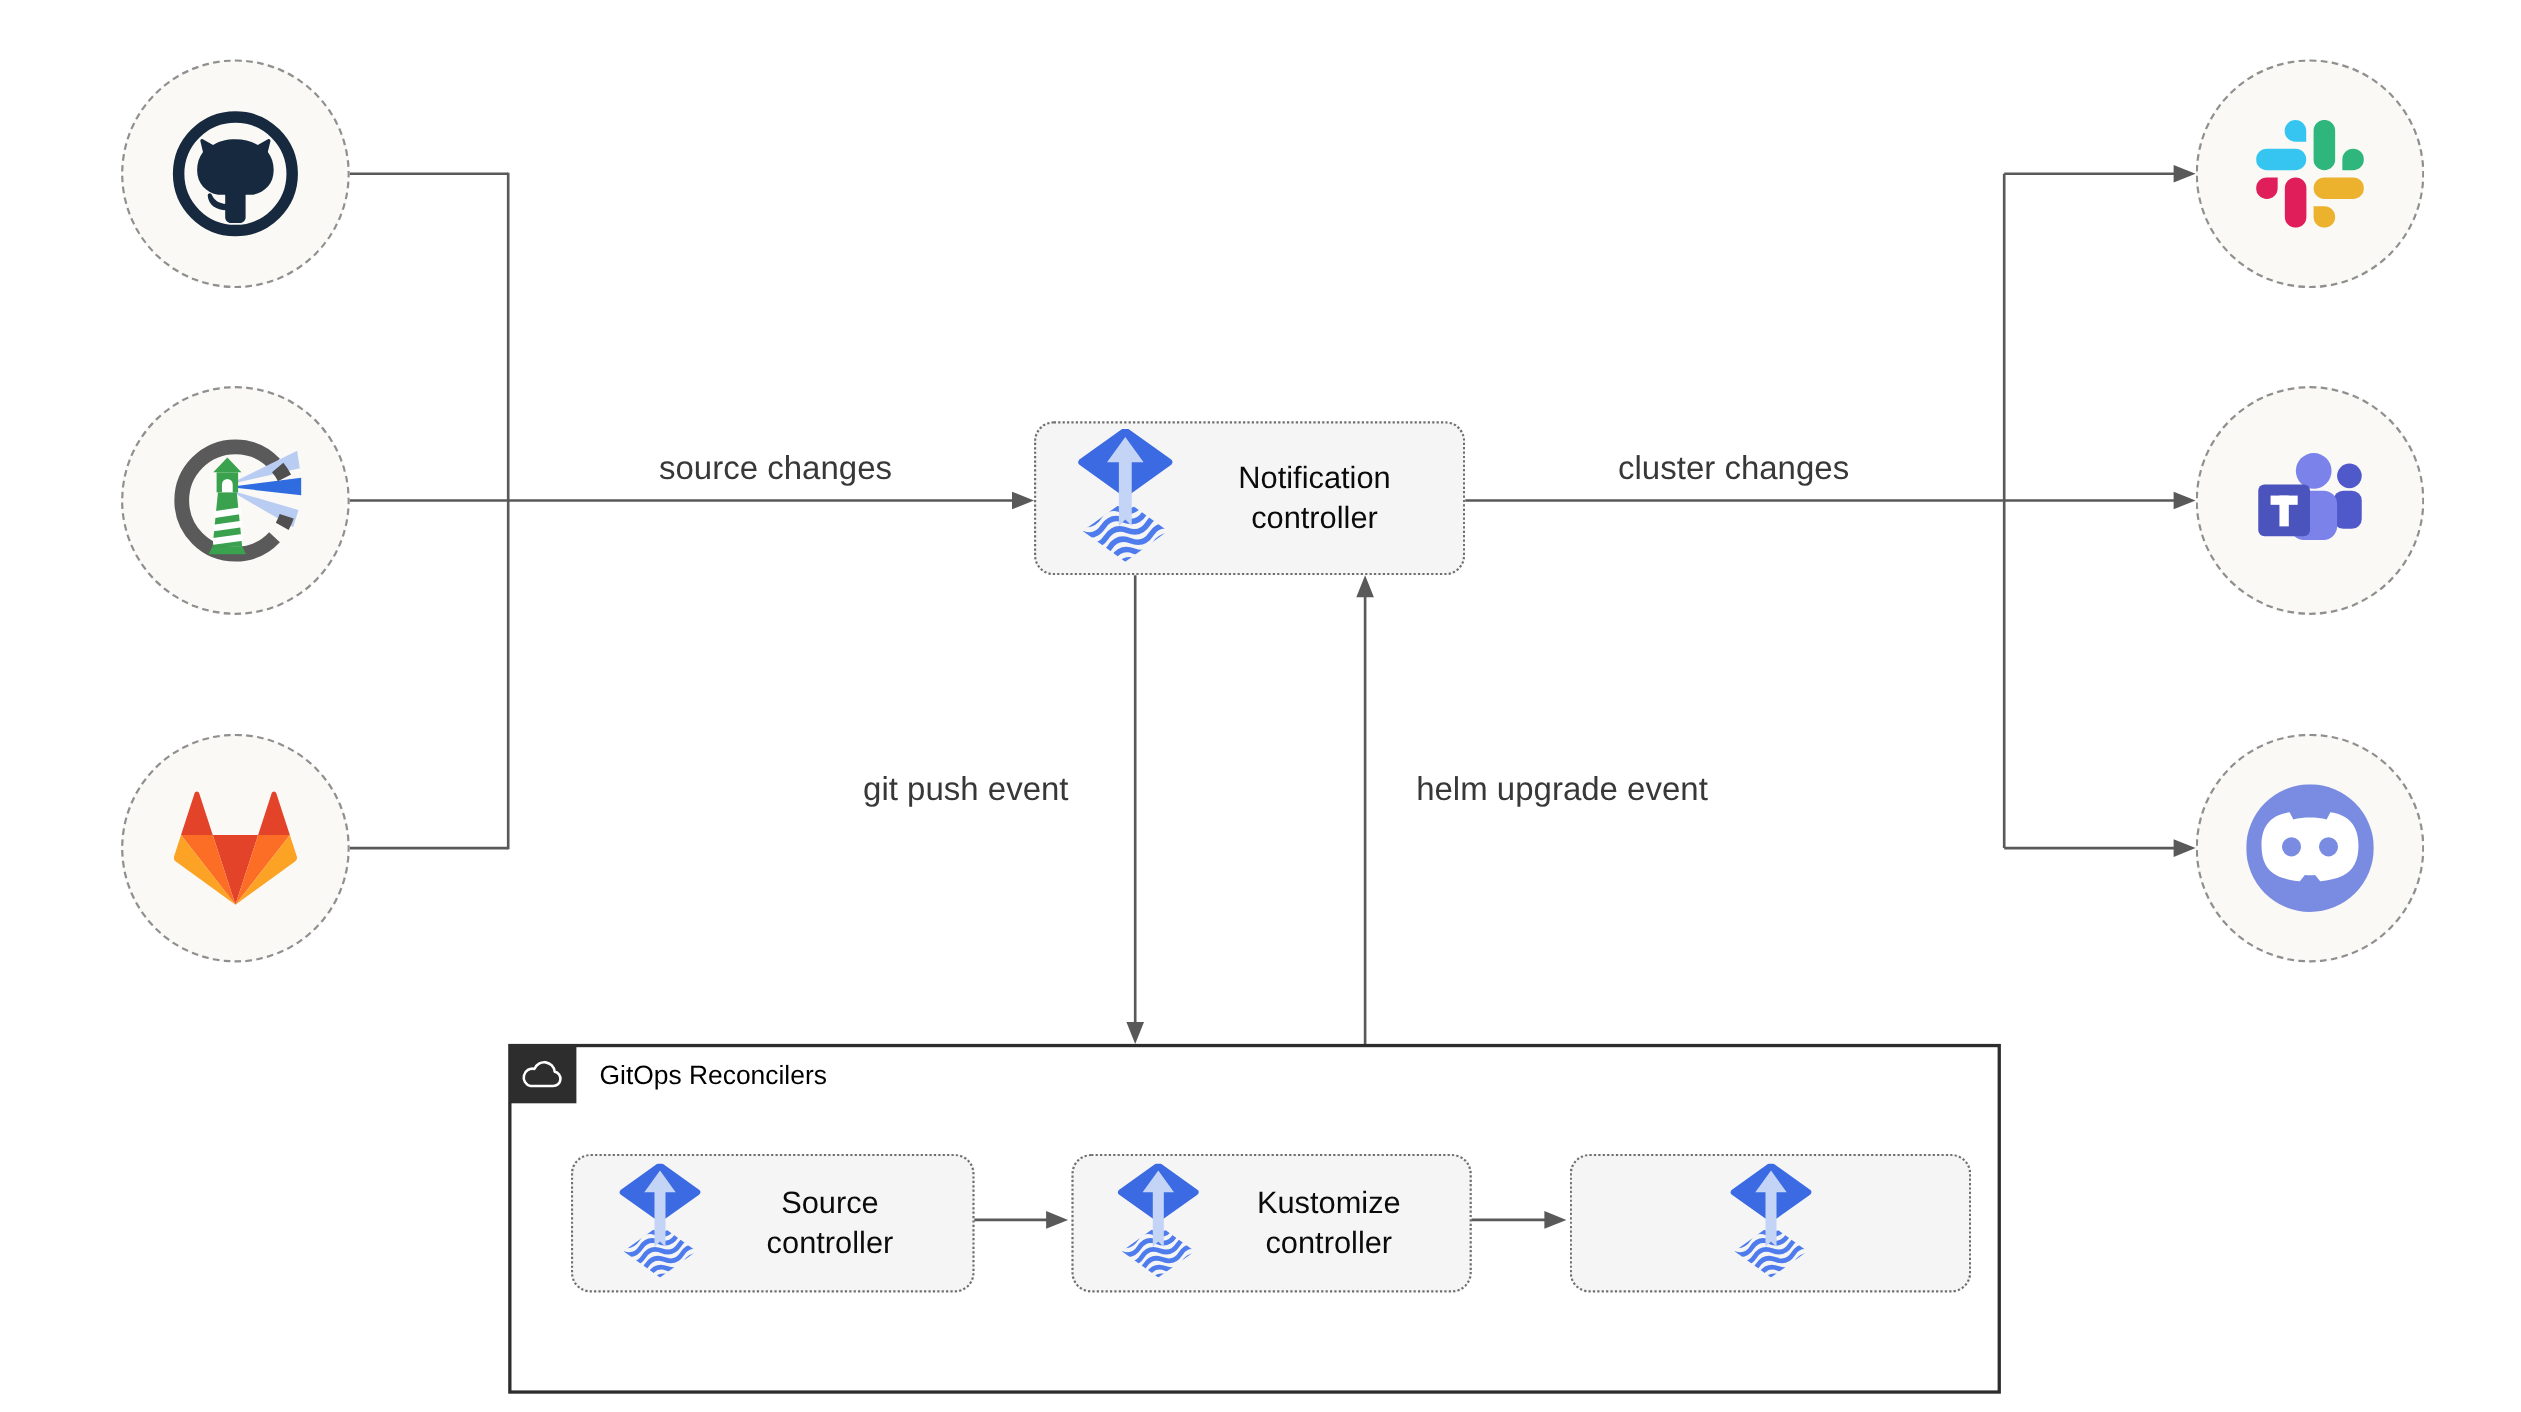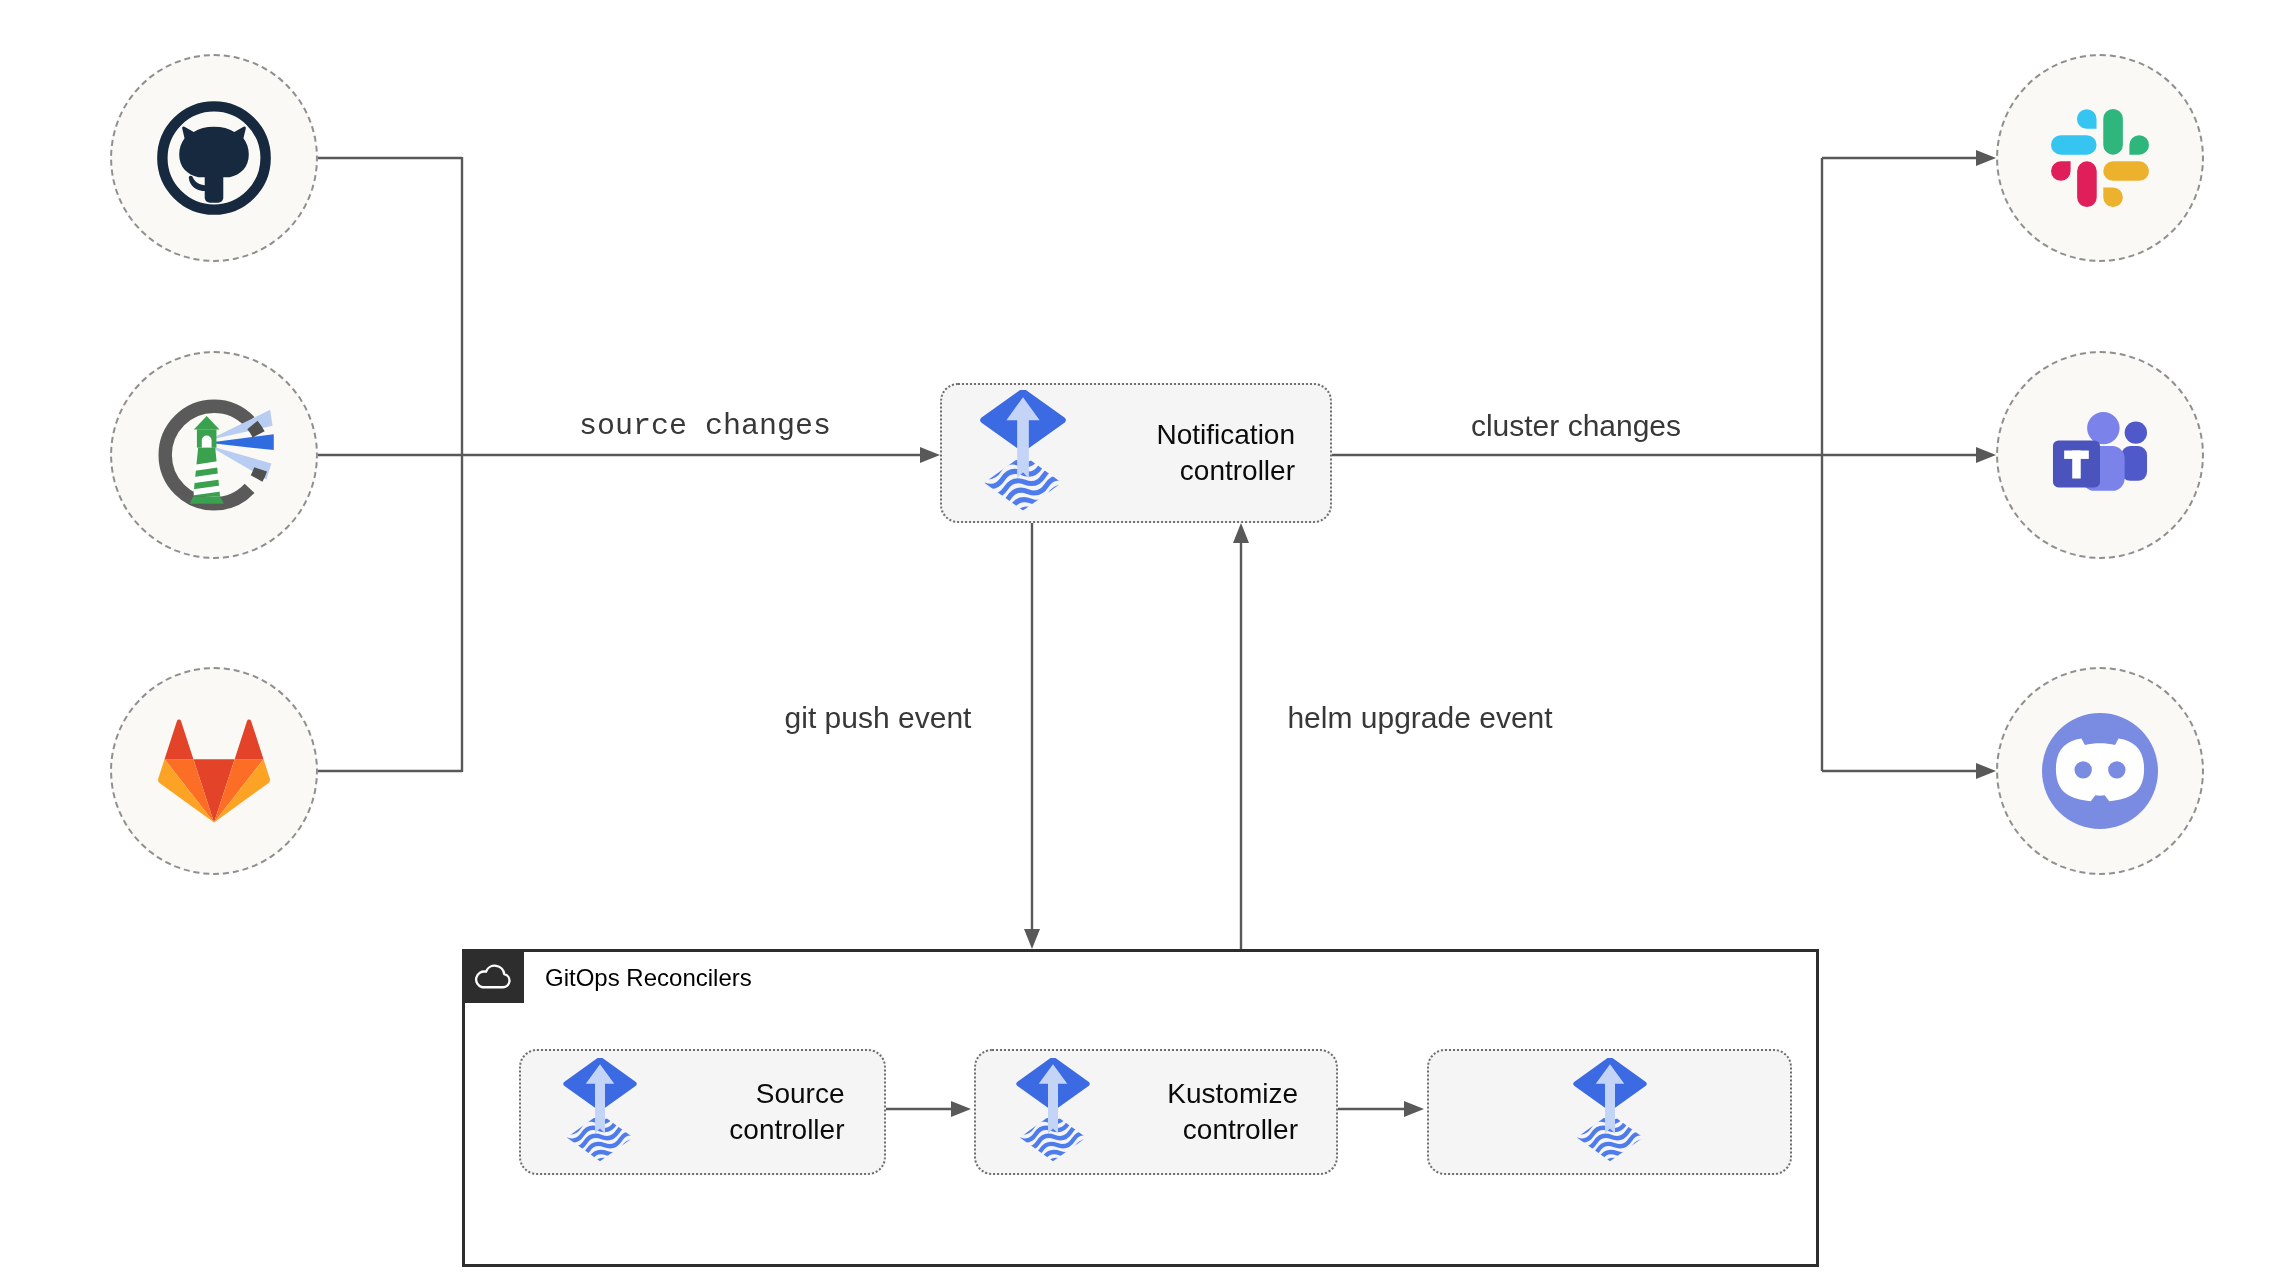--- a/index.html
+++ b/index.html
@@ -16,21 +16,21 @@
 
   
   .endpoint{width:208px;height:208px;border-radius:50%;
             background:#faf9f6;border:2.5px dashed #8f8f8f;
             display:flex;align-items:center;justify-content:center;box-sizing:border-box;}
 
   
   .controller{background:#f5f5f5;border:2px dotted #6e6e6e;border-radius:18px;
               box-sizing:border-box;display:flex;align-items:center;justify-content:center;
               gap:26px;padding:0 18px;}
-  .controller .label{font-size:28px;line-height:1.3;color:#0b0b0b;text-align:right;}
+  .controller .label{font-size:28px;line-height:1.3;color:#0b0b0b;text-align:center;}
 
   
   .groupbox{border:3px solid #2d2d2d;box-sizing:border-box;background:transparent;}
   .group-badge{position:absolute;left:-1px;top:-1px;width:60px;height:52px;background:#2d2d2d;
                display:flex;align-items:center;justify-content:center;}
   .group-title{position:absolute;left:80px;top:0;height:52px;line-height:52px;
                font-size:24px;color:#000;white-space:nowrap;}
 
   .edge-label{position:absolute;transform:translate(-50%,-50%);
               font-size:30px;color:#383838;white-space:nowrap;}
@@ -175,21 +175,21 @@
     </svg>
   </div>
 
   <div class="controller abs" style="left:940px;top:383px;width:392px;height:140px;">
     <svg width="92" height="126" viewBox="0 0 100 140">
       <use href="#flux-sym"></use>
     </svg>
     <div class="label" style="width:200px;">Notification controller</div>
   </div>
 
-  <div class="edge-label" style="left:705px;top:426px;font-family:Liberation Mono, monospace;">source changes</div>
+  <div class="edge-label" style="left:705px;top:426px;">source changes</div>
   <div class="edge-label" style="left:1576px;top:426px;">cluster changes</div>
   <div class="edge-label" style="left:878px;top:718px;">git push event</div>
   <div class="edge-label" style="left:1420px;top:718px;">helm upgrade event</div>
 
   <div class="groupbox abs" style="left:462px;top:949px;width:1357px;height:318px;">
     <div class="group-badge">
       <svg width="44" height="36" viewBox="0 0 60 48">
         <path d="M14 38 h28 a9 9 0 0 0 2 -17.8 a13 13 0 0 0 -25 -3.4 A10.5 10.5 0 0 0 14 38 Z" fill="none" stroke="#ffffff" stroke-width="3.2" stroke-linejoin="round"></path>
       </svg>
     </div>

